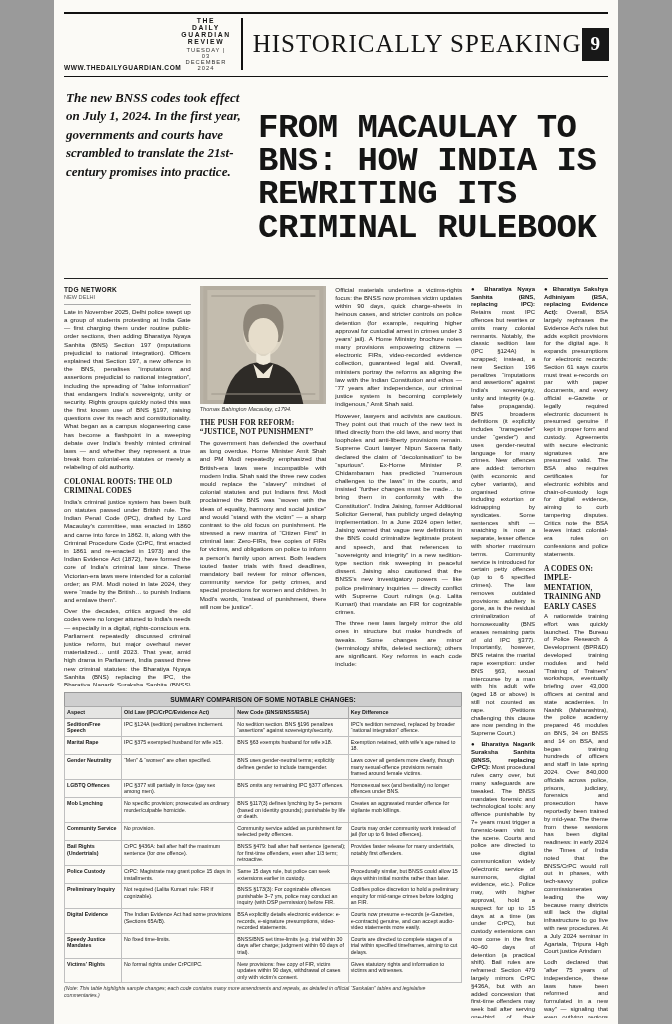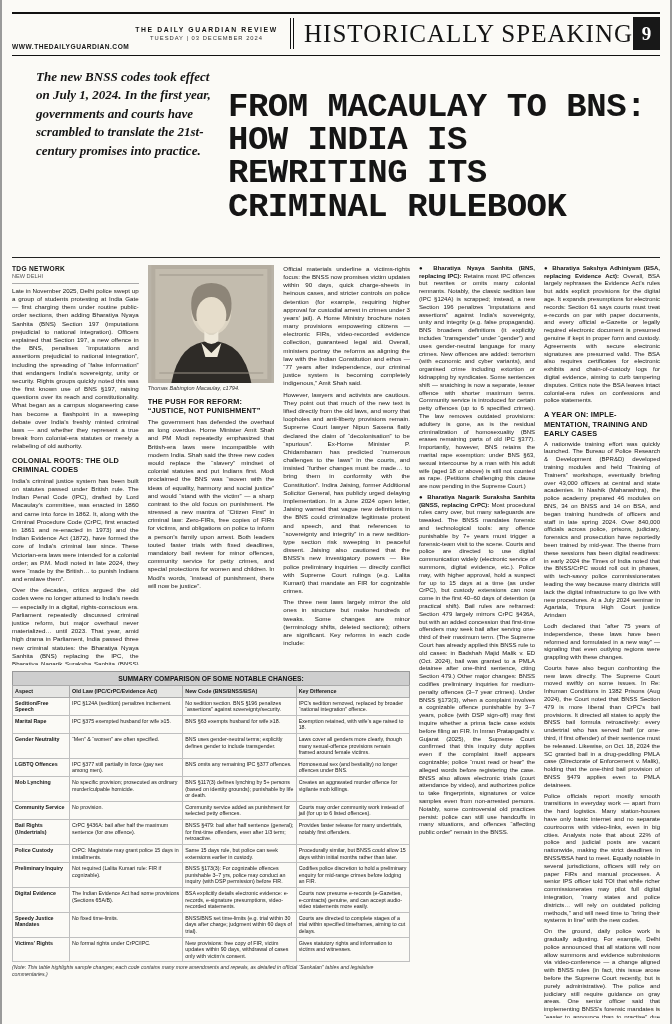--- a/index.html
+++ b/index.html
@@ -1,55 +1,55 @@
 <!DOCTYPE html>
 <html><head>
 <meta charset="utf-8">
 <style>
   html,body{margin:0;padding:0;background:#9a9a9a;}
-  .page{width:668px;height:1024px;margin:0 auto;background:#fbfaf6;color:#151515;
+  .page{width:564px;height:1024px;margin:0 auto;background:#fbfaf6;color:#151515;
         font-family:"Liberation Sans",sans-serif;box-sizing:border-box;
         padding:12px 10px 6px;display:flex;flex-direction:column;overflow:hidden;}
 
   
   .masthead{border-top:2px solid #111;border-bottom:1px solid #111;
             padding:3px 0 5px;display:flex;align-items:stretch;}
   .mh-left{width:148px;display:flex;align-items:flex-end;
            font-size:6.6px;font-weight:bold;letter-spacing:.5px;}
   .mh-center{width:178px;text-align:center;display:flex;flex-direction:column;justify-content:center;gap:2px;}
   .paper-name{font-size:6.8px;letter-spacing:1.6px;font-weight:bold;}
   .date-line{font-size:5.8px;letter-spacing:1px;color:#333;}
   .vrule{width:3px;border-left:1px solid #111;border-right:1px solid #111;margin:1px 10px;}
   .mh-right{flex:1;display:flex;align-items:center;justify-content:space-between;}
   .section-title{font-family:"Liberation Serif",serif;font-size:25px;letter-spacing:1px;white-space:nowrap;}
   .page-box{width:27px;height:33px;background:#181818;color:#fff;display:flex;align-items:center;
             justify-content:center;font-family:"Liberation Serif",serif;font-weight:bold;font-size:19px;}
 
   
   .lede{display:flex;gap:16px;padding:12px 2px 10px;border-bottom:1px solid #222;}
   .pull-quote{width:176px;font-family:"Liberation Serif",serif;font-style:italic;
-              font-weight:bold;font-size:13px;line-height:1.42;margin-left:22px;}
+              font-weight:bold;font-size:13px;line-height:1.42;}
   .headline{flex:1;font-family:Liberation Mono, monospace;font-weight:bold;
             font-size:34px;line-height:.98;letter-spacing:-.5px;}
 
   
   .bodygrid{display:flex;gap:9px;padding-top:7px;flex:1;overflow:hidden;}
   .left-zone{width:398px;display:flex;flex-direction:column;gap:6px;}
   .cols3{display:flex;gap:9px;height:400px;overflow:hidden;}
   .right-zone{flex:1;display:flex;gap:9px;overflow:hidden;}
   .col{flex:1;overflow:hidden;text-align:justify;font-size:6.2px;line-height:1.32;}
   .right-zone .col{font-size:6px;line-height:1.3;}
   p.para{margin:0 0 3px;}
   .lead{font-weight:bold;}
 
   .byline{border-bottom:1px solid #aaa;margin-bottom:3px;padding-bottom:2px;}
   .byline .net{font-weight:bold;font-size:6.6px;letter-spacing:.3px;}
   .byline .loc{font-size:5.6px;color:#555;}
 
-  .sec-head{font-weight:bold;font-size:7.3px;margin:5px 0 2px;letter-spacing:.2px;text-align:left;}
+  .sec-head{font-weight:bold;font-size:7.3px;margin:5px 0 2px;letter-spacing:.2px;text-align:left;font-family:Liberation Serif, serif;}
   .mid-head{font-family:"Liberation Serif",serif;font-weight:bold;font-size:10px;line-height:1.12;
             margin:4px 0 3px;text-align:left;}
 
   .figure{margin:0 0 4px;}
   .figure svg{display:block;width:100%;height:118px;background:#b9b3a7;}
   .caption{font-style:italic;font-size:5.6px;line-height:1.25;color:#333;margin-top:2px;text-align:left;}
 
   
   .table-block{flex:1;overflow:hidden;}
   .table-title{background:#cecece;font-weight:bold;font-size:6.7px;text-align:center;
@@ -241,21 +241,21 @@
           <span>Most procedural rules carry over, but many safeguards are tweaked. The BNSS mandates forensic and technological tools: any offence punishable by 7+ years must trigger a forensic-team visit to the scene. Courts and police are directed to use digital communication widely (electronic service of summons, digital evidence, etc.). Police may, with higher approval, hold a suspect for up to 15 days at a time (as under CrPC), but custody extensions can now come in the first 40–60 days of detention (a practical shift). Bail rules are reframed: Section 479 largely mirrors CrPC §436A, but with an added concession that first-time offenders may seek bail after serving one-third of their maximum term. (The Supreme Court has already applied this BNSS rule to old cases: in Badshah Majid Malik v. ED (Oct. 2024), bail was granted to a PMLA detainee after one-third sentence, citing Section 479.) Other major changes: BNSS codifies preliminary inquiries for medium-penalty offences (3–7 year crimes). Under BNSS §173(3), when a complaint involves a cognizable offence punishable by 3–7 years, police (with DSP sign-off) may first inquire whether a prima facie case exists before filing an FIR. In Imran Pratapgadhi v. Gujarat (2025), the Supreme Court confirmed that this inquiry duty applies even if the complaint itself appears cognizable; police “must read or hear” the alleged words before registering the case. BNSS also allows electronic trials (court attendance by video), and authorizes police to take fingerprints, signatures or voice samples even from non-arrested persons. Notably, some controversial old practices persist: police can still use handcuffs in many situations, and offences “affecting public order” remain in the BNSS.</span>
         </p>
       </div>
 
       <div class="col">
         <p class="para">
           <span class="lead">● Bharatiya Sakshya Adhiniyam (BSA, replacing Evidence Act):</span>
           <span>Overall, BSA largely rephrases the Evidence Act’s rules but adds explicit provisions for the digital age. It expands presumptions for electronic records: Section 61 says courts must treat e-records on par with paper documents, and every official e-Gazette or legally required electronic document is presumed genuine if kept in proper form and custody. Agreements with secure electronic signatures are presumed valid. The BSA also requires certificates for electronic exhibits and chain-of-custody logs for digital evidence, aiming to curb tampering disputes. Critics note the BSA leaves intact colonial-era rules on confessions and police statements.</span>
         </p>
 
-        <h3 class="sec-head">A YEAR ON: IMPLE-MENTATION, TRAINING AND EARLY CASES</h3>
+        <h3 class="sec-head">A CODES ON: IMPLE-MENTATION, TRAINING AND EARLY CASES</h3>
         <p class="para">A nationwide training effort was quickly launched. The Bureau of Police Research &amp; Development (BPR&amp;D) developed training modules and held “Training of Trainers” workshops, eventually briefing over 43,000 officers at central and state academies. In Nashik (Maharashtra), the police academy prepared 46 modules on BNS, 34 on BNSS and 14 on BSA, and began training hundreds of officers and staff in late spring 2024. Over 840,000 officials across police, prisons, judiciary, forensics and prosecution have reportedly been trained by mid-year. The theme from these sessions has been digital readiness: in early 2024 the Times of India noted that the BNSS/CrPC would roll out in phases, with tech-savvy police commissionerates leading the way because many districts still lack the digital infrastructure to go live with new procedures. At a July 2024 seminar in Agartala, Tripura High Court justice Arindam</p>
         <p class="para">Lodh declared that “after 75 years of independence, these laws have been reformed and formulated in a new way” — signaling that even outlying regions were grappling with these changes.</p>
         <p class="para">Courts have also begun confronting the new laws directly. The Supreme Court moved swiftly on some issues. In Re: Inhuman Conditions in 1382 Prisons (Aug 2024), the Court noted that BNSS Section 479 is more liberal than CrPC’s bail provisions. It directed all states to apply the BNSS bail formula retroactively: every undertrial who has served half (or one-third, if first offender) of their sentence must be released. Likewise, on Oct. 18, 2024 the SC granted bail in a drug-peddling PMLA case (Directorate of Enforcement v. Malik), holding that the one-third bail provision of BNSS §479 applies even to PMLA detainees.</p>
         <p class="para">Police officials report mostly smooth transitions in everyday work — apart from the hard logistics. Many station-houses have only basic internet and no separate courtrooms with video-links, even in big cities. Analysts note that about 22% of police and judicial posts are vacant nationwide, making the strict deadlines in BNSS/BSA hard to meet. Equally notable in several jurisdictions, officers still rely on paper FIRs and manual processes. A senior IPS officer told TOI that while richer commissionerates may pilot full digital integration, “many states and police districts… will rely on outdated policing methods,” and will need time to “bring their systems in line” with the new codes.</p>
         <p class="para">On the ground, daily police work is gradually adjusting. For example, Delhi police announced that all stations will now allow summons and evidence submissions via video-conference — a change aligned with BNSS rules (in fact, this issue arose before the Supreme Court recently, but is purely administrative). The police and judiciary still require guidance on gray areas. One senior officer said that implementing BNSS’s forensic mandates is “easier to announce than to practise” due to chronic shortages of forensic labs and examiners in most states.</p>
         <p class="para">A few journal study notes that digital infrastructure is the biggest hurdle: many districts lack computers or stable networks, undermining electronic case files and e-FIR initiatives. Judicial training is similarly uneven.</p>
 
       </div>
     </div>
   </main>

